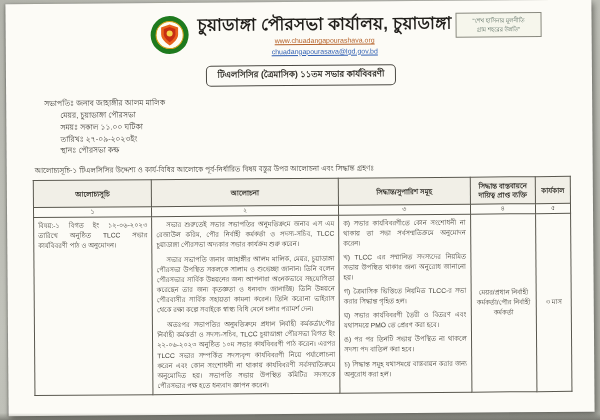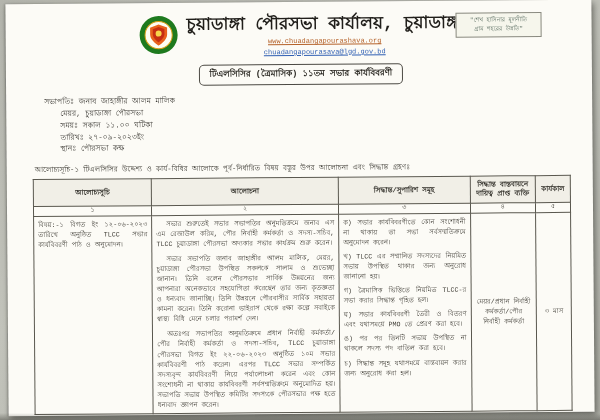--- a/index.html
+++ b/index.html
@@ -1,19 +1,19 @@
 <!DOCTYPE html>
 <html><head>
 <meta charset="utf-8">
 <style>
   * { margin:0; padding:0; box-sizing:border-box; }
   html,body { width:600px; height:420px; overflow:hidden;
     font-family:"Liberation Sans", sans-serif; background:#a8a9a1; }
   .scan-bg { position:relative; width:600px; height:420px;
-    background:linear-gradient(145deg,#b4b5ad 0%,#c2c3bb 40%,#b0b1a9 100%);font-family:Liberation Mono, monospace; }
+    background:linear-gradient(145deg,#b4b5ad 0%,#c2c3bb 40%,#b0b1a9 100%); }
   .page { position:absolute; left:7px; top:2px; width:586px; height:412px;
     background:#fcfbf6; transform:rotate(-0.45deg); transform-origin:50% 50%;
     box-shadow:2px 3px 6px rgba(40,40,35,.55), -1px 0 2px rgba(40,40,35,.3);
     padding:8px 22px 6px 26px; color:#3d3b35; }
   
   .hdr { position:relative; text-align:center; }
   .hdr-row { display:flex; justify-content:center; align-items:flex-start; gap:8px; }
   .seal { width:40px; height:40px; flex:0 0 auto; margin-top:4px; }
   .org-title { font-size:17px; font-weight:bold; color:#211f1b; letter-spacing:.2px;
     line-height:1.25; padding-top:4px; }

